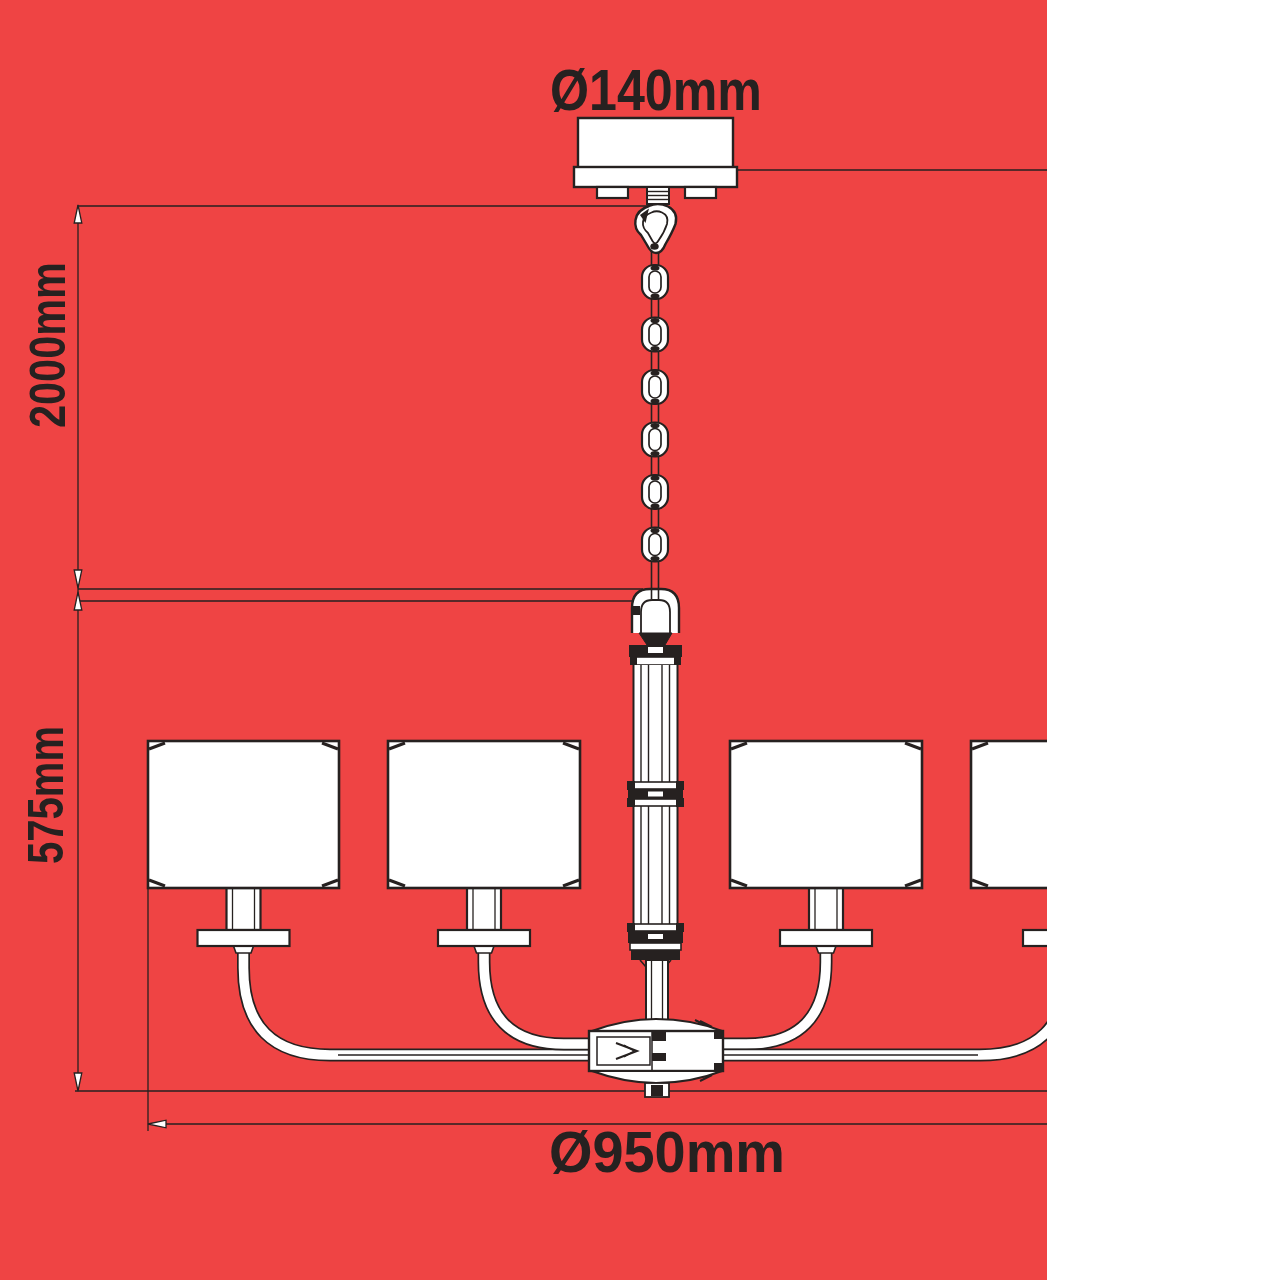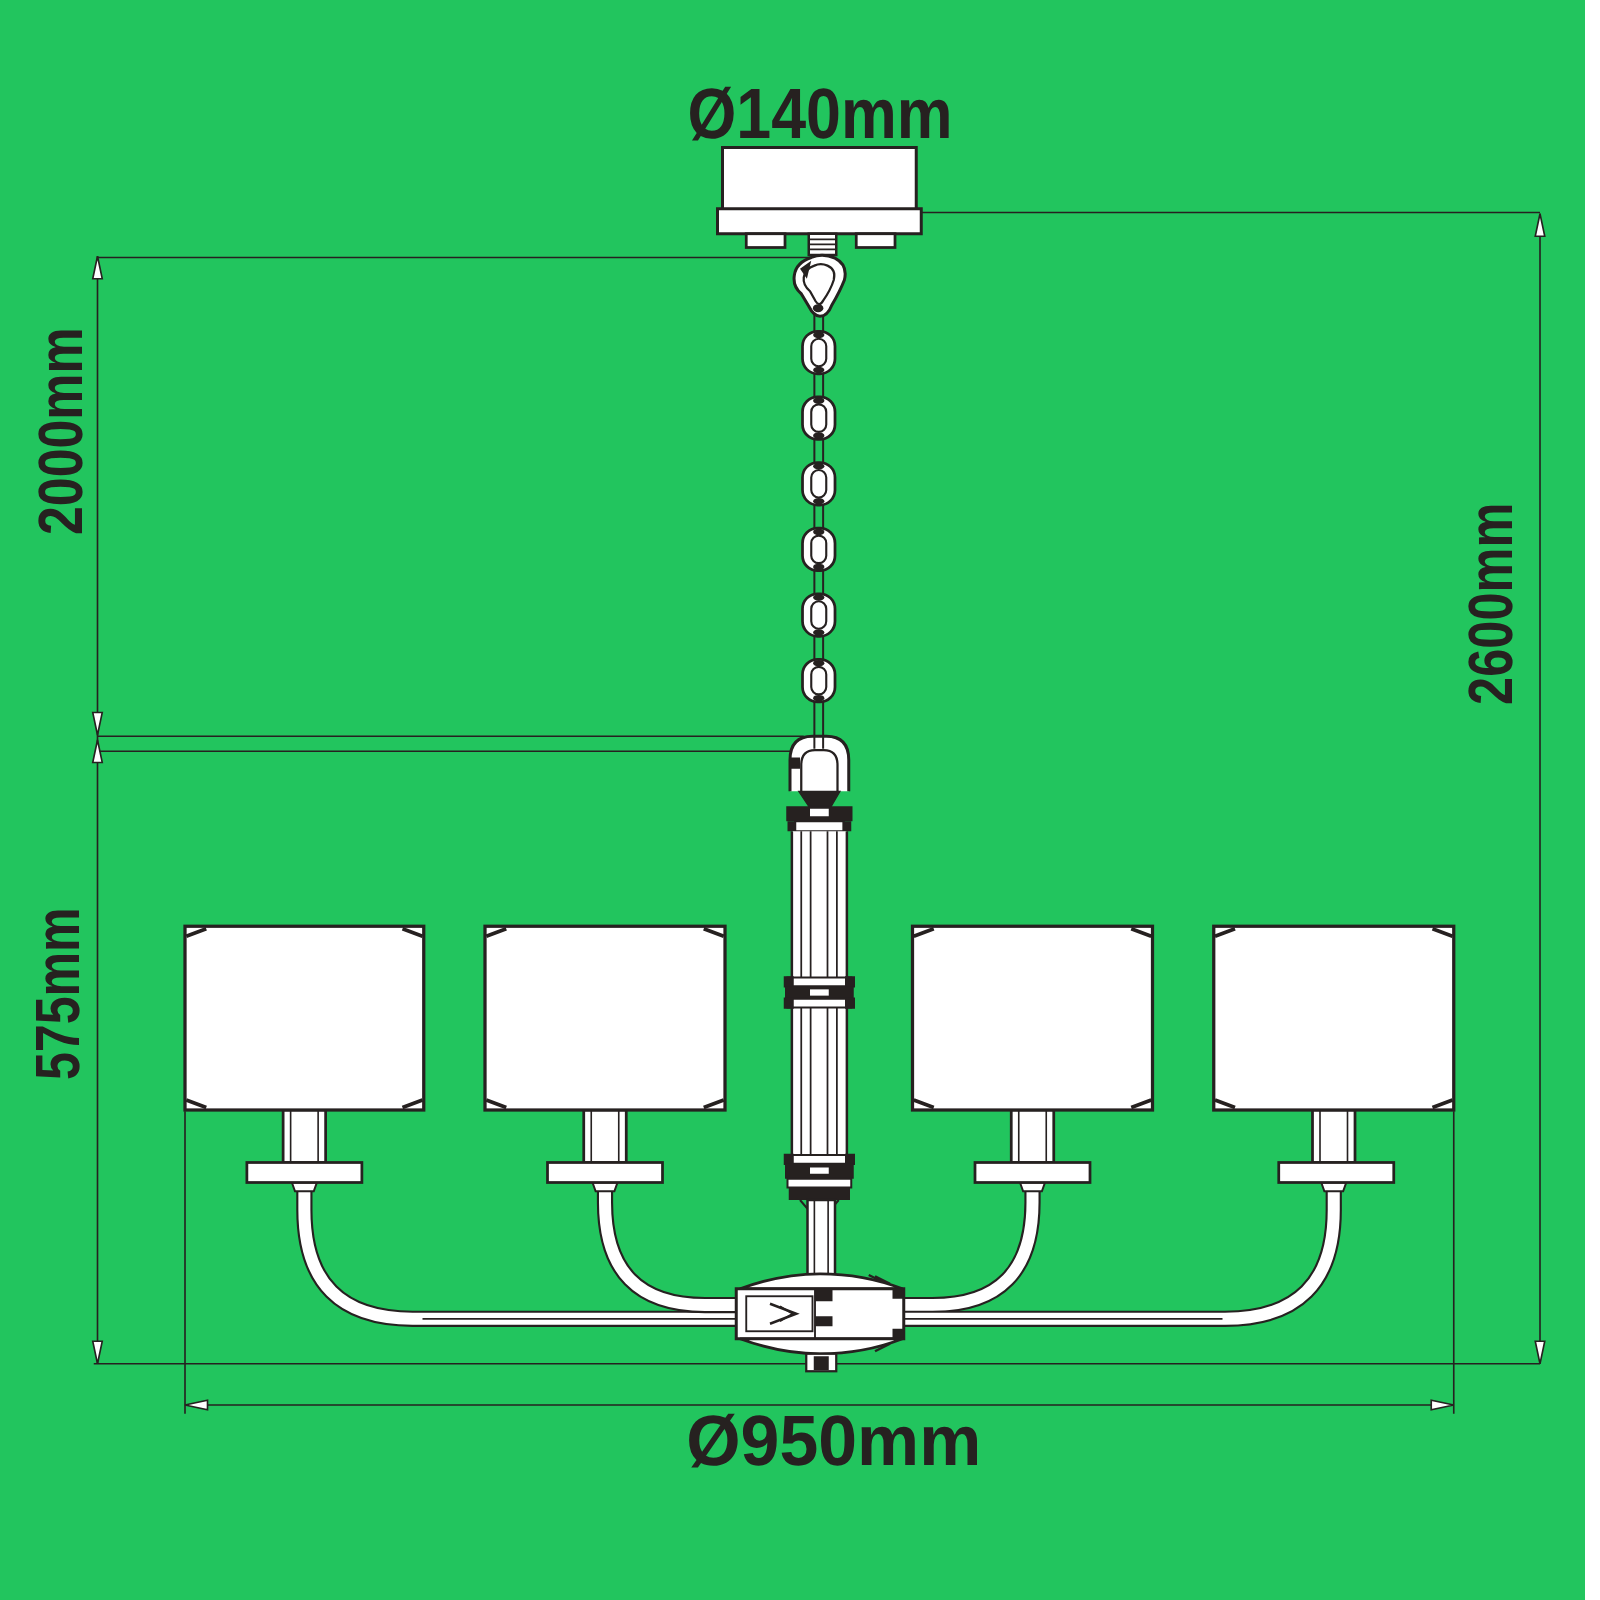--- a/index.html
+++ b/index.html
@@ -1,16 +1,16 @@
 <!DOCTYPE html>
 <html><head>
 <meta charset="utf-8">
 <style>
   html,body{margin:0;padding:0;background:#ffffff;}
-  .page{position:relative;width:1268px;height:1280px;background:#22c55e;overflow:hidden;
+  .page{position:relative;width:1047px;height:1280px;background:#ef4444;overflow:hidden;
         font-family:"Liberation Sans", sans-serif;}
   svg{display:block;}
   text{font-family:"Liberation Sans", sans-serif;font-weight:bold;fill:#262120;}
 </style>
 </head>
 <body>
 
 <div class="page">
 <svg width="1280" height="1280" viewBox="0 0 1280 1280">
 

